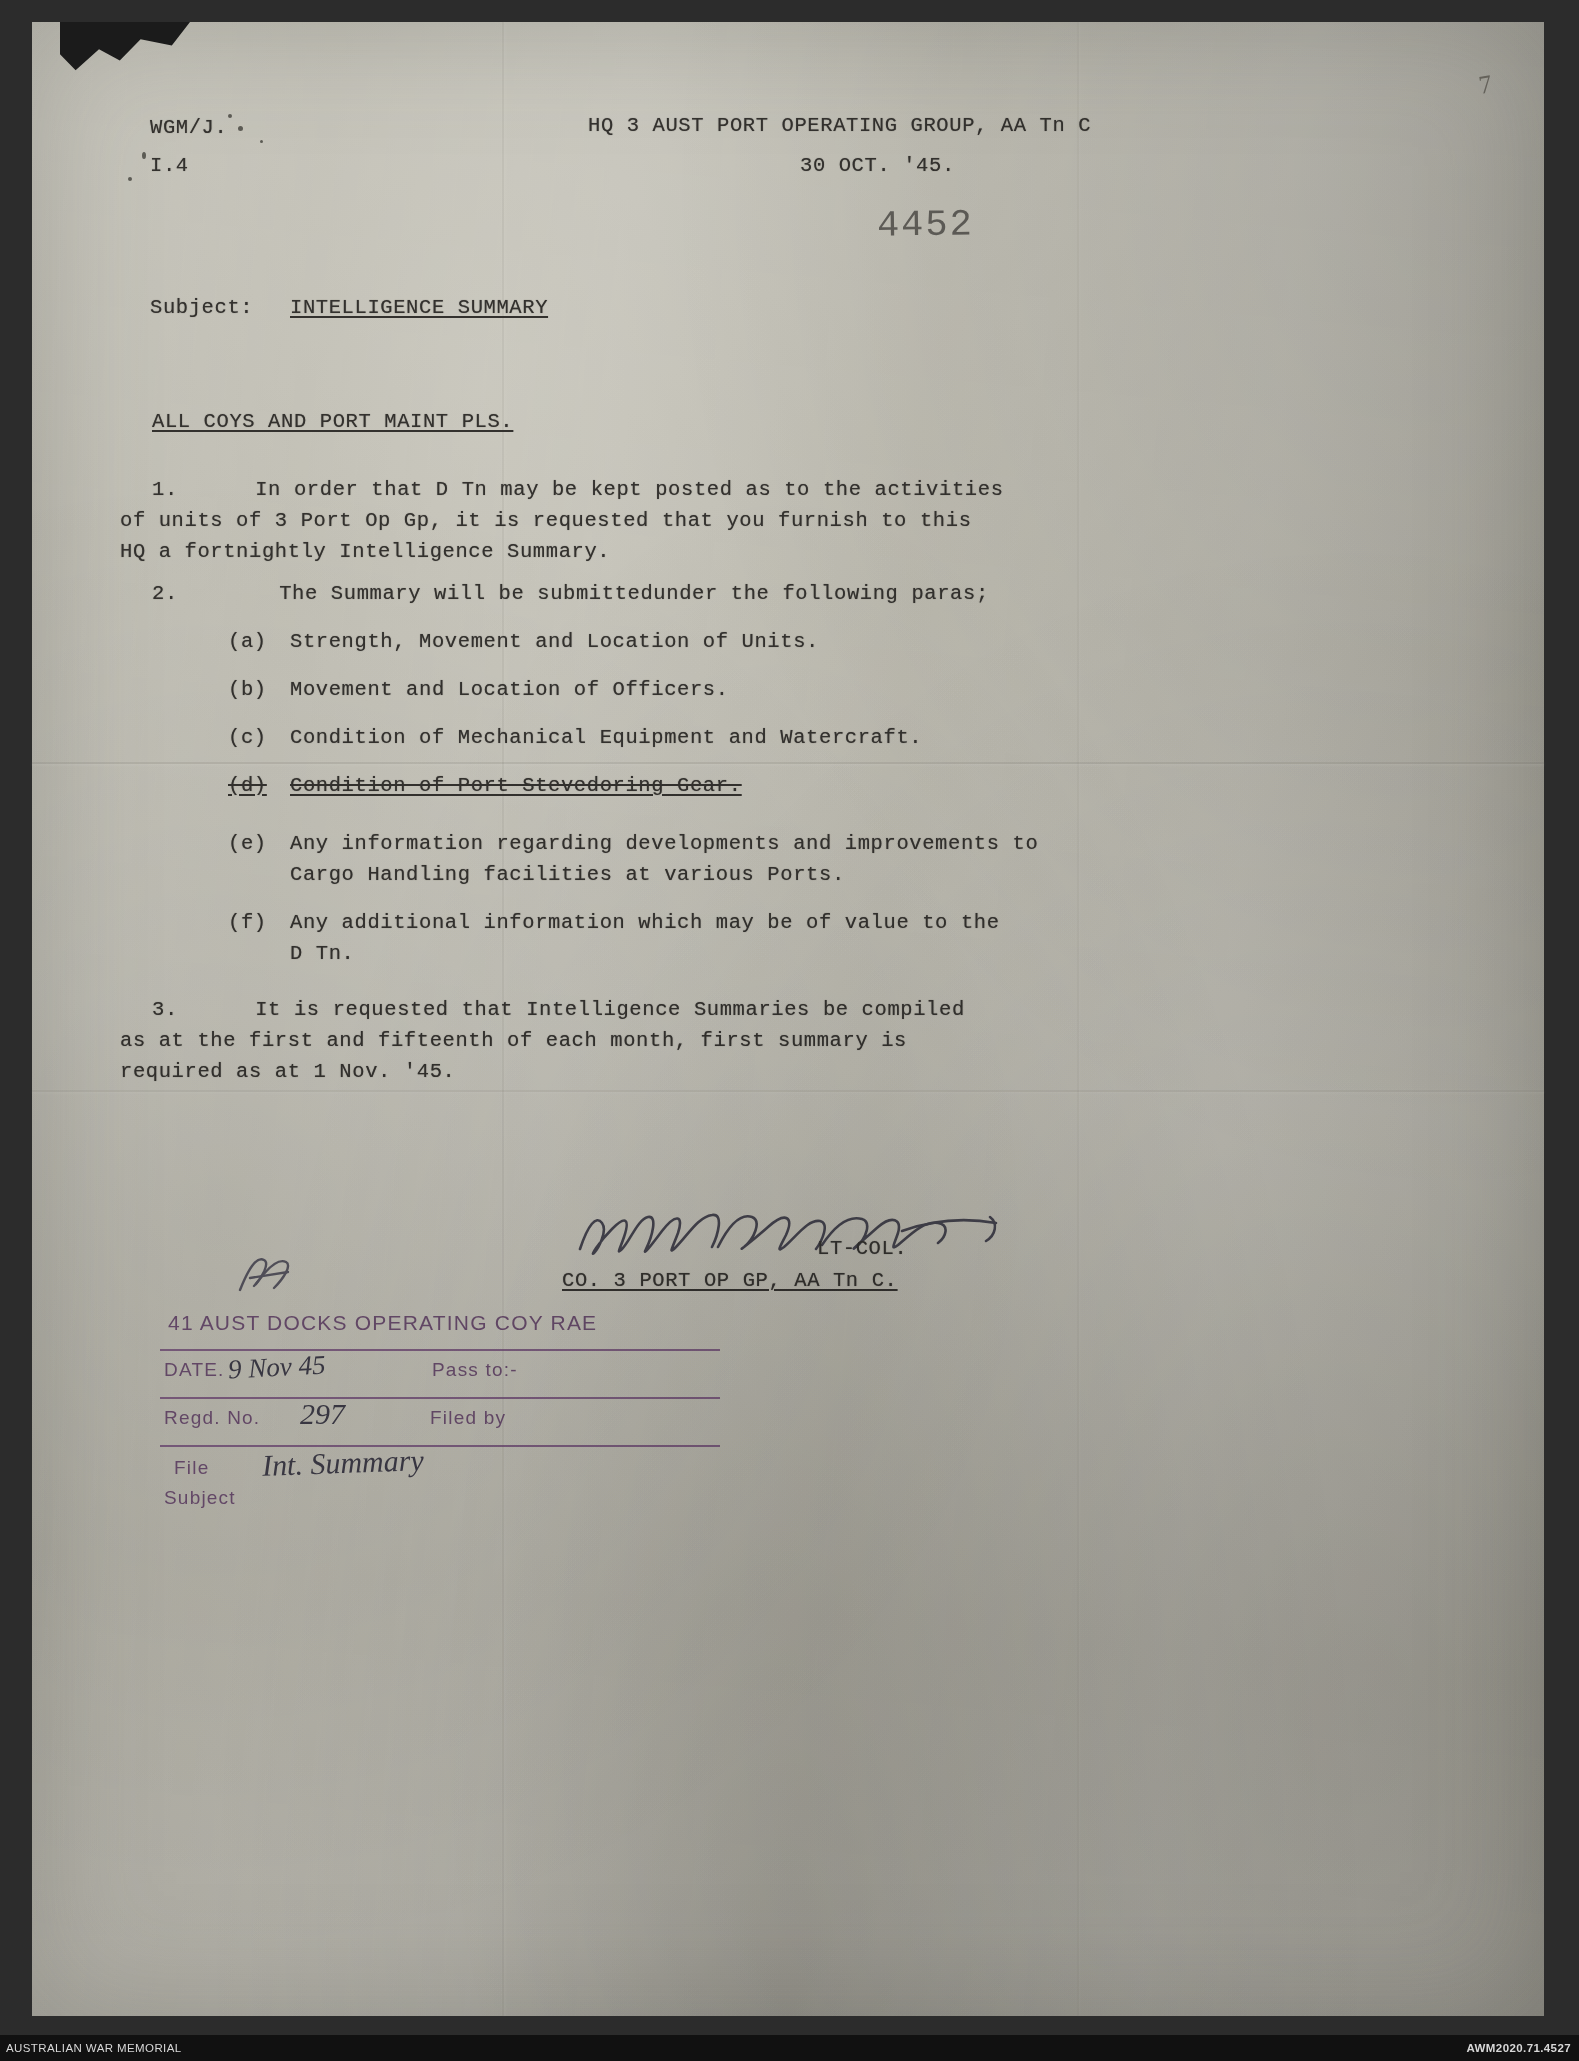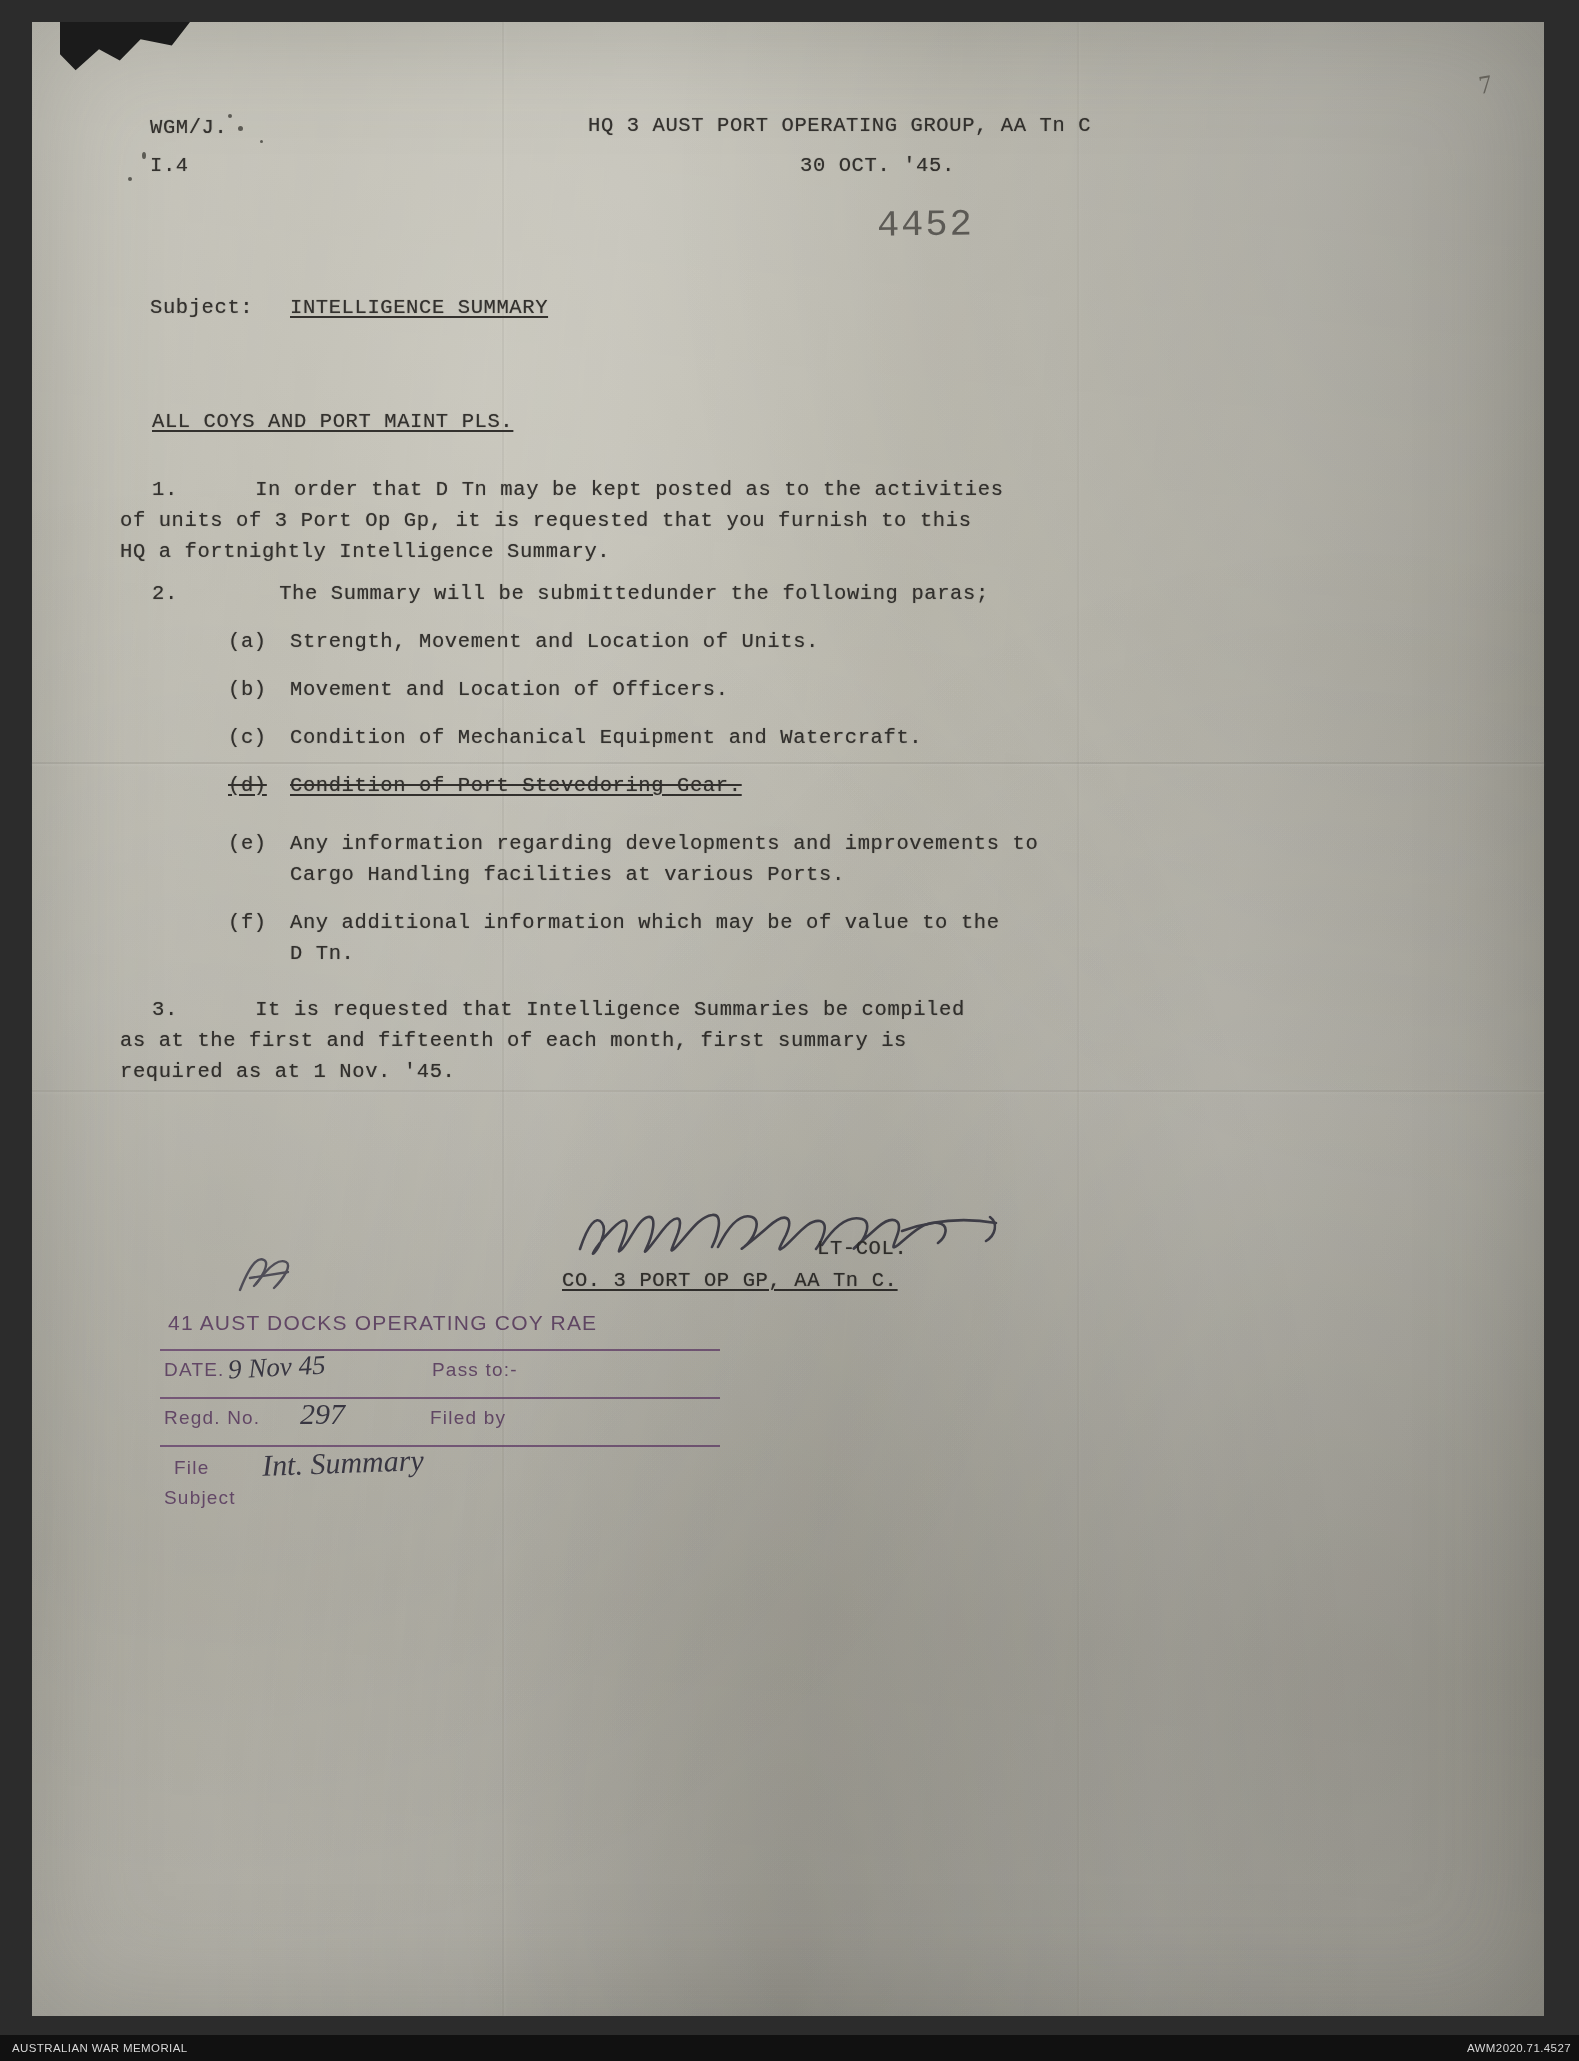--- a/index.html
+++ b/index.html
@@ -175,27 +175,28 @@
     width: 1579px;
     height: 26px;
     background: #111;
     color: #d8d8d8;
     font-family: "Liberation Sans", sans-serif;
     font-size: 11.5px;
     letter-spacing: 0.4px;
   }
   #footer-left {
     position: absolute;
-    left: 12px;
+    left: 6px;
     top: 7px;
   }
   #footer-right {
     position: absolute;
     right: 8px;
     top: 7px;
+    font-weight: bold;
   }
   .ink-fleck {
     position: absolute;
     background: #3a3833;
     border-radius: 50%;
     opacity: 0.75;
   }
 </style>
 </head>
 <body>

